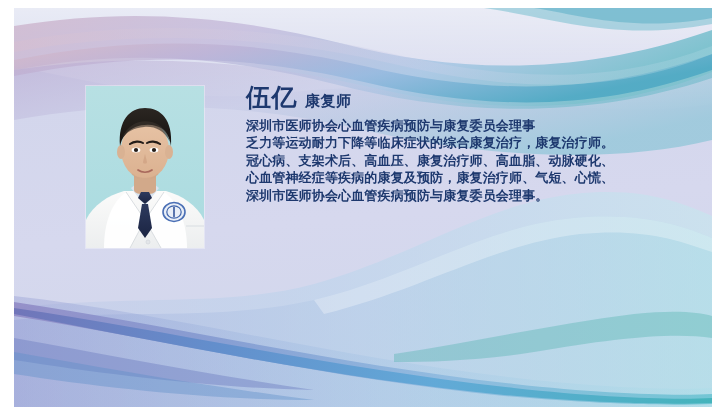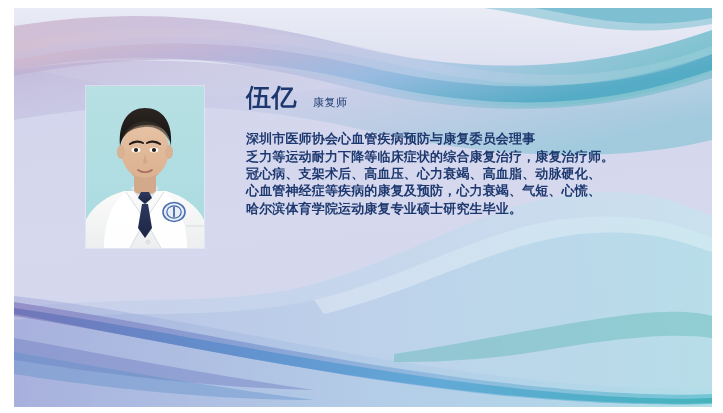--- a/index.html
+++ b/index.html
@@ -66,33 +66,33 @@
   
   #bio {
     position: absolute;
     left: 232px;   
     top: 76px;
     width: 452px;
   }
   #name-row {
     display: flex;
     align-items: baseline;
-    gap: 16px;
-    margin-bottom: 20px;
+    gap: 8px;
+    margin-bottom: 6px;
   }
   #person-name {
     font-size: 25px;
     font-weight: bold;
     color: #1d386e;
     letter-spacing: 0.5px;
     line-height: 1.05;
   }
   #person-role {
-    font-size: 11px;
-    font-weight: normal;
+    font-size: 15px;
+    font-weight: bold;
     color: #1d386e;
     letter-spacing: 0.5px;
   }
   .bio-line {
     font-size: 13px;
     font-weight: bold;
     color: #1d386e;
     line-height: 17.4px;
     letter-spacing: 0.15px;
     white-space: nowrap;
@@ -293,20 +293,20 @@
     </div>
 
     <div id="bio">
       <div id="name-row">
         <span id="person-name">伍亿</span>
         <span id="person-role">康复师</span>
       </div>
       <div id="bio-lines">
         <div class="bio-line">深圳市医师协会心血管疾病预防与康复委员会理事</div>
         <div class="bio-line">乏力等运动耐力下降等临床症状的综合康复治疗，康复治疗师。</div>
-        <div class="bio-line">冠心病、支架术后、高血压、心力衰竭、高血脂、动脉硬化、</div>
-        <div class="bio-line">心血管神经症等疾病的康复及预防，心力衰竭、气短、心慌、</div>
-        <div class="bio-line">哈尔滨体育学院运动康复专业硕士研究生毕业。</div>
+        <div class="bio-line">冠心病、支架术后、高血压、康复治疗师、高血脂、动脉硬化、</div>
+        <div class="bio-line">心血管神经症等疾病的康复及预防，康复治疗师、气短、心慌、</div>
+        <div class="bio-line">深圳市医师协会心血管疾病预防与康复委员会理事。</div>
       </div>
     </div>
 
   </div>
 </div>
 
 </body></html>

